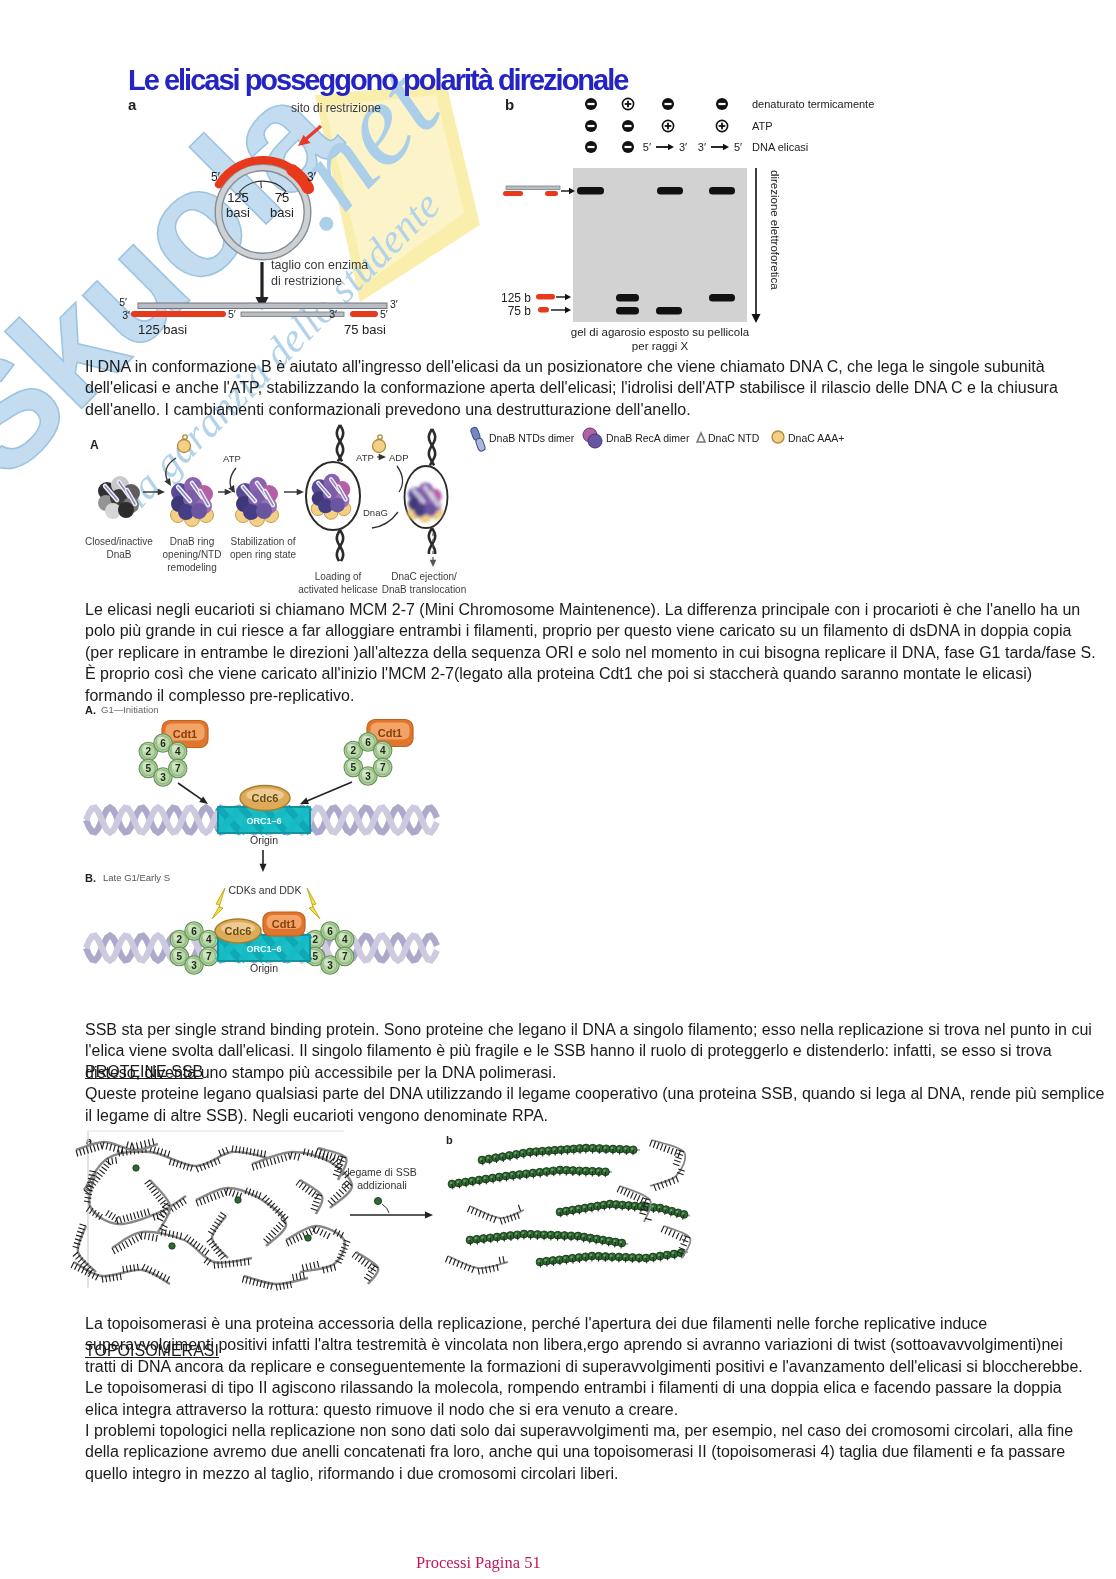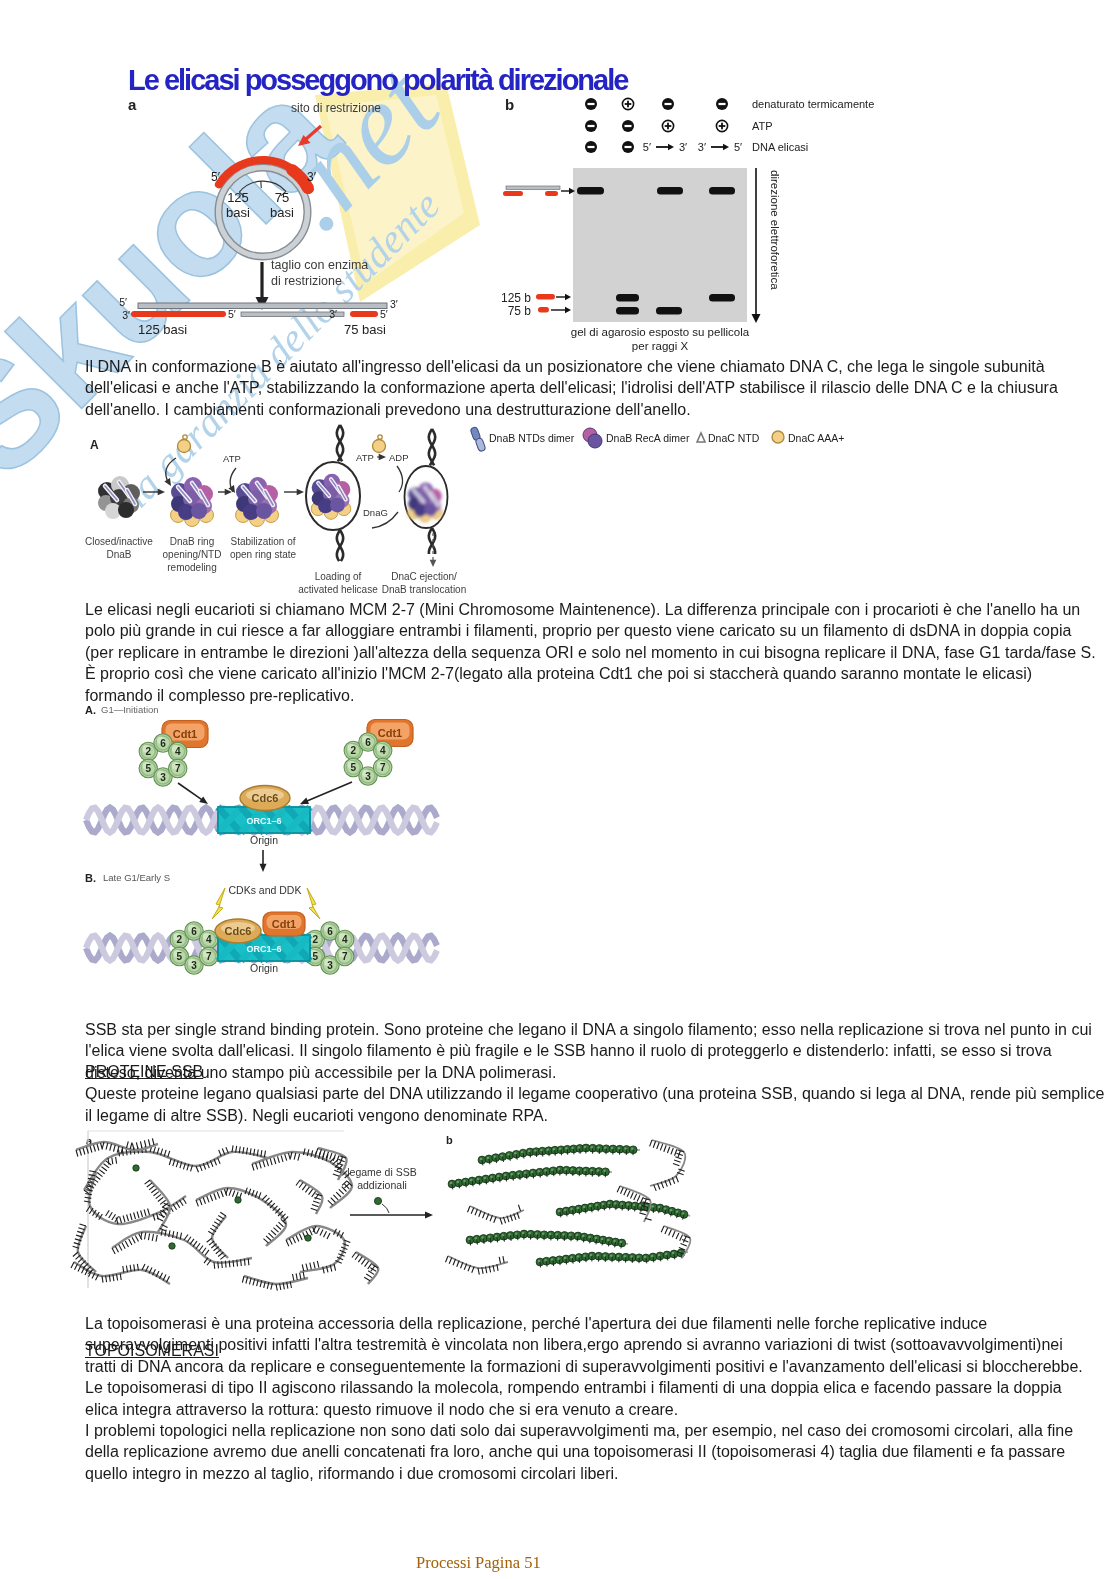--- a/index.html
+++ b/index.html
@@ -1270,13 +1270,13 @@
       <line x1="481.8" y1="1267.2" x2="483.1" y2="1273.9" stroke="#1b1b1b" stroke-width="1.1"></line>
       <line x1="485.5" y1="1266.5" x2="486.8" y2="1273.2" stroke="#1b1b1b" stroke-width="1.1"></line>
       <line x1="489.2" y1="1265.8" x2="490.6" y2="1272.4" stroke="#1b1b1b" stroke-width="1.1"></line>
       <line x1="493.0" y1="1265.0" x2="494.3" y2="1271.7" stroke="#1b1b1b" stroke-width="1.1"></line>
       <line x1="496.8" y1="1264.2" x2="498.1" y2="1270.9" stroke="#1b1b1b" stroke-width="1.1"></line>
       <line x1="500.5" y1="1263.5" x2="499.2" y2="1256.8" stroke="#1b1b1b" stroke-width="1.1"></line>
       <line x1="504.2" y1="1262.8" x2="502.9" y2="1256.1" stroke="#1b1b1b" stroke-width="1.1"></line>
     </svg>
     <div style="font-family:Liberation Sans,sans-serif;font-size:16px;line-height:21.4px;color:#1b1b1b;position:absolute;white-space:nowrap;left:85px;top:1340px;text-decoration:underline;">TOPOISOMERASI</div>
     <div style="font-family:Liberation Sans,sans-serif;font-size:16px;line-height:21.4px;color:#1b1b1b;position:absolute;white-space:nowrap;left:85px;top:1313px;">La topoisomerasi è una proteina accessoria della replicazione, perché l'apertura dei due filamenti nelle forche replicative induce<br>superavvolgimenti positivi infatti l'altra testremità è vincolata non libera,ergo aprendo si avranno variazioni di twist (sottoavavvolgimenti)nei<br>tratti di DNA ancora da replicare e conseguentemente la formazioni di superavvolgimenti positivi e l'avanzamento dell'elicasi si bloccherebbe.<br>Le topoisomerasi di tipo II agiscono rilassando la molecola, rompendo entrambi i filamenti di una doppia elica e facendo passare la doppia<br>elica integra attraverso la rottura: questo rimuove il nodo che si era venuto a creare.<br>I problemi topologici nella replicazione non sono dati solo dai superavvolgimenti ma, per esempio, nel caso dei cromosomi circolari, alla fine<br>della replicazione avremo due anelli concatenati fra loro, anche qui una topoisomerasi II (topoisomerasi 4) taglia due filamenti e fa passare<br>quello integro in mezzo al taglio, riformando i due cromosomi circolari liberi.</div>
-    <div style="position:absolute;left:416px;top:1553px;font-family:'Liberation Serif',serif;font-size:16.5px;color:#a16207;white-space:nowrap;">Processi Pagina 51</div>
+    <div style="position:absolute;left:416px;top:1553px;font-family:'Liberation Serif',serif;font-size:16.5px;color:#be185d;white-space:nowrap;">Processi Pagina 51</div>
   </div>
 </body></html>

